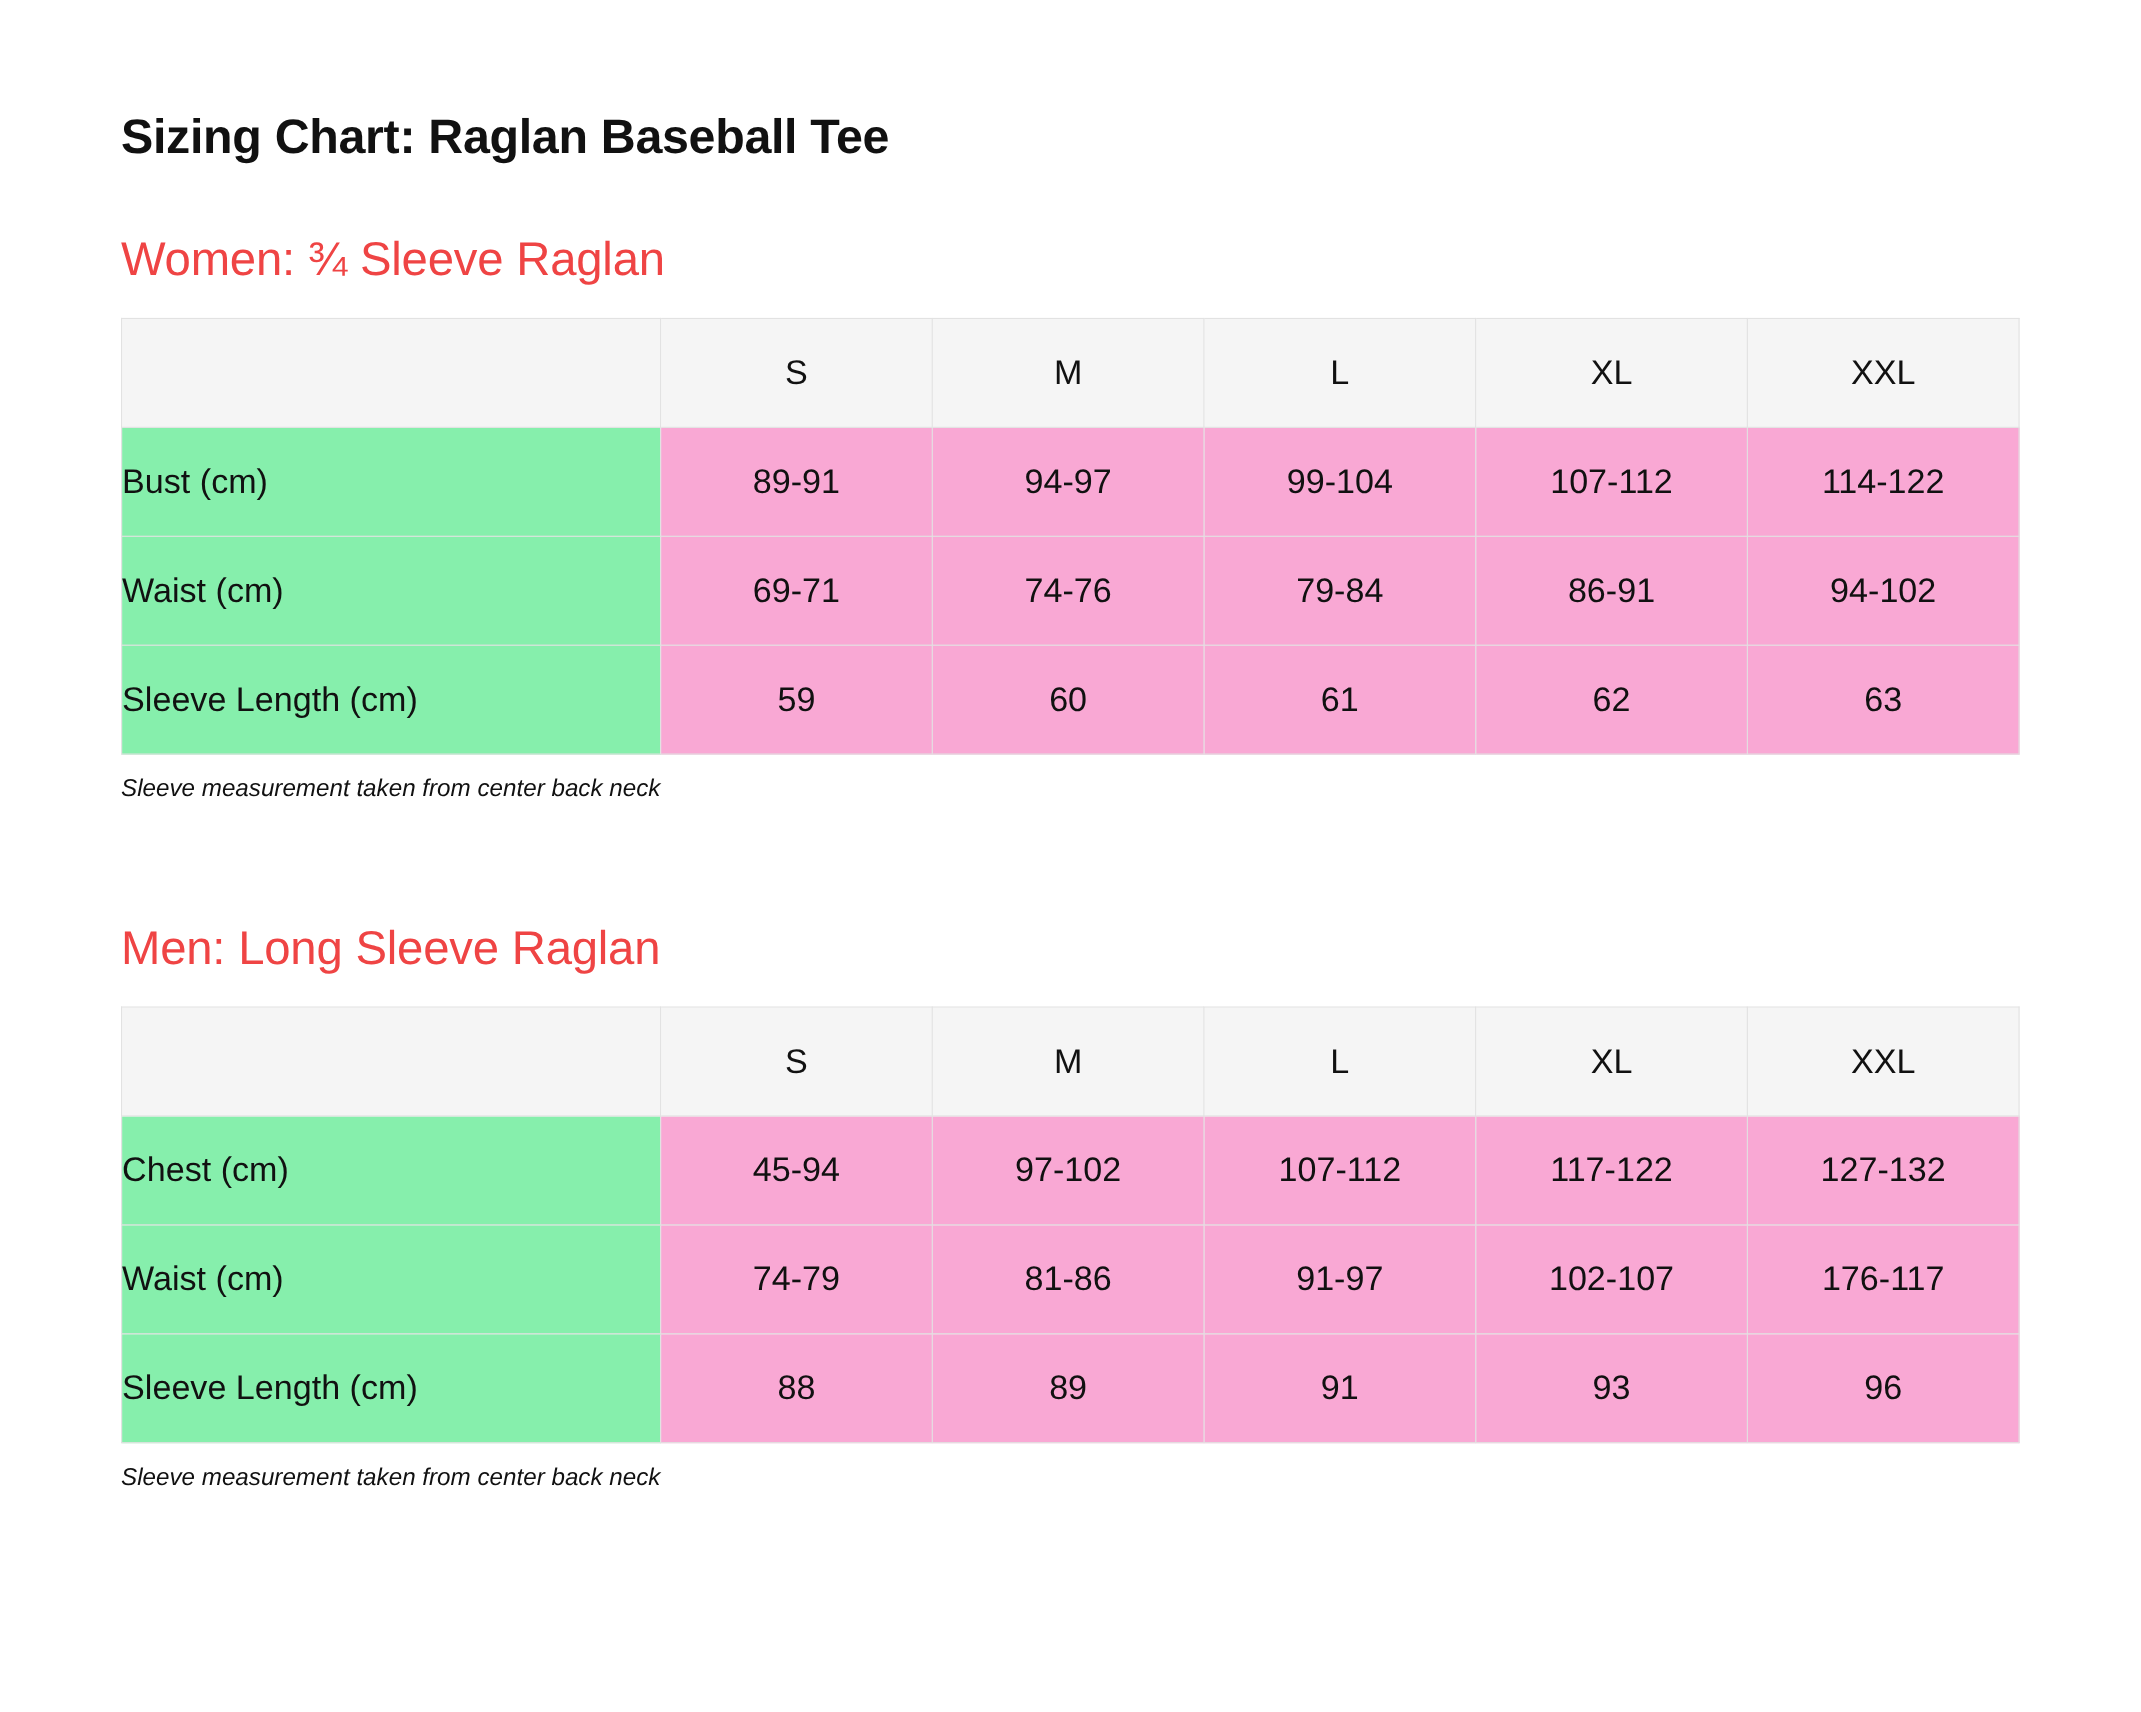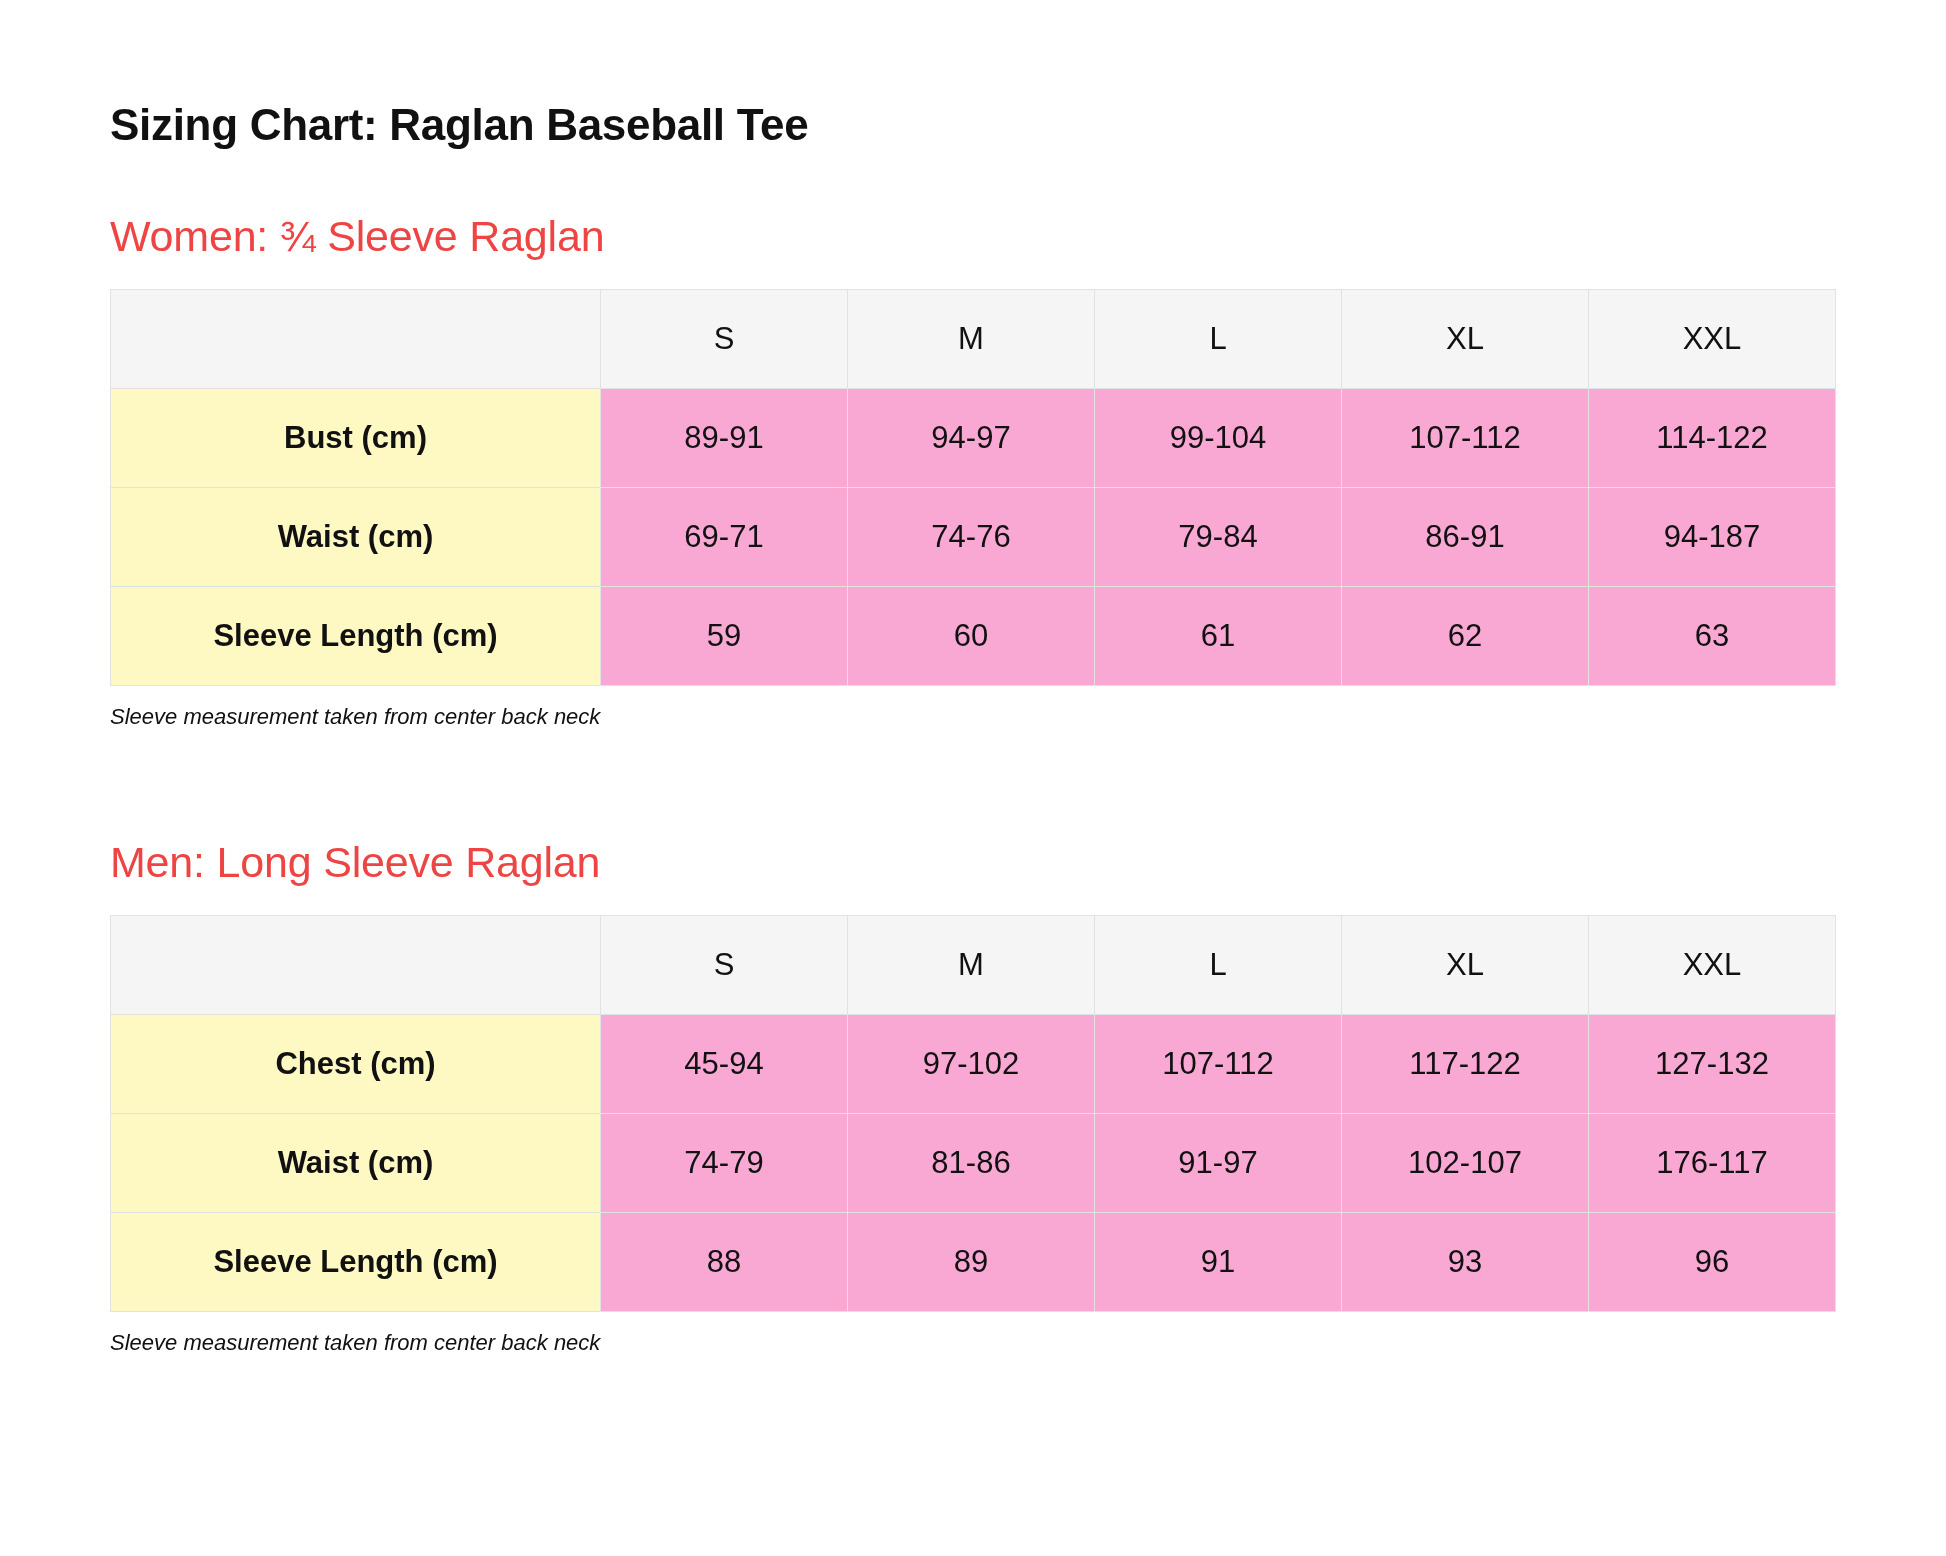--- a/index.html
+++ b/index.html
@@ -59,23 +59,23 @@
 
   table.size-table thead th {
     background: #f5f5f5;
     font-weight: normal;
   }
   table.size-table thead th.corner {
     background: #f5f5f5;
     border-right: 1px solid #e2e2e2;
   }
   table.size-table tbody th.row-label {
-    background: #fef9c3;
-    font-weight: bold;
-    text-align: center;
+    background: #86efac;
+    font-weight: normal;
+    text-align: left;
     font-size: 31px;
   }
   table.size-table tbody td {
     background: #f9a8d4;
   }
   .note {
     font-size: 22px;
     font-style: italic;
     margin: 18px 0 0 0;
     color: #111111;
@@ -118,21 +118,21 @@
           <td>99-104</td>
           <td>107-112</td>
           <td>114-122</td>
         </tr>
         <tr>
           <th class="row-label">Waist (cm)</th>
           <td>69-71</td>
           <td>74-76</td>
           <td>79-84</td>
           <td>86-91</td>
-          <td>94-187</td>
+          <td>94-102</td>
         </tr>
         <tr>
           <th class="row-label">Sleeve Length (cm)</th>
           <td>59</td>
           <td>60</td>
           <td>61</td>
           <td>62</td>
           <td>63</td>
         </tr>
       </tbody>

